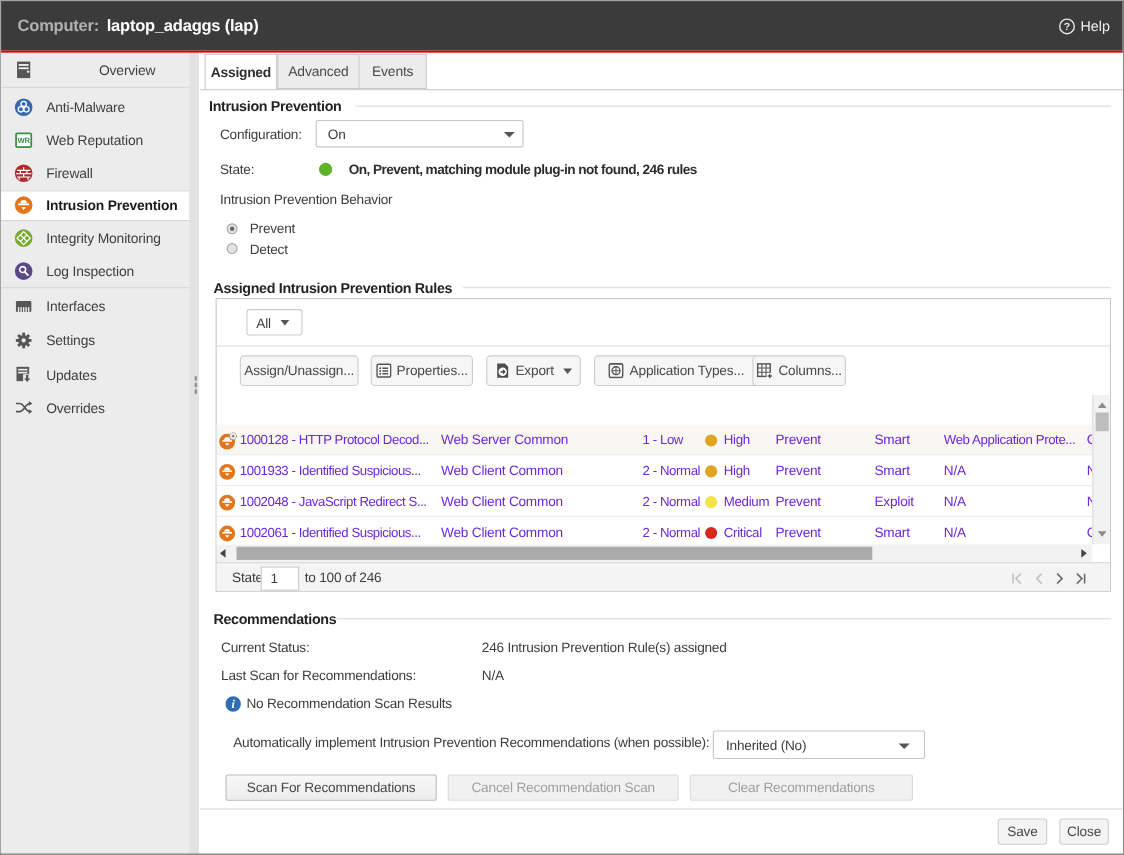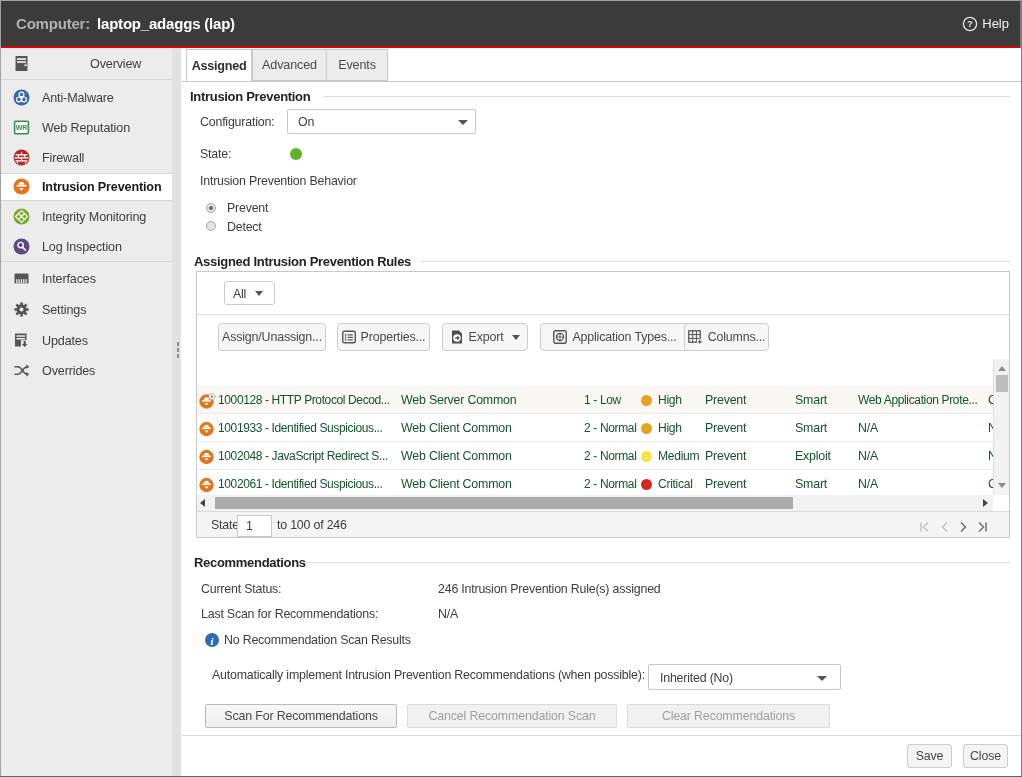--- a/index.html
+++ b/index.html
@@ -9,21 +9,21 @@
 .t13{font-size:12.4px;color:#3d3d3d;letter-spacing:-0.2px;}
 .row{display:flex;align-items:center;}
 .caret{width:0;height:0;border-left:5px solid transparent;border-right:5px solid transparent;border-top:5px solid #555;}
 .hair{position:absolute;height:1px;background:#dcdcdc;}
 .btn{position:absolute;box-sizing:border-box;border:1px solid #cdcdcd;border-radius:4px;background:#f6f6f6;
  display:flex;align-items:center;justify-content:center;font-size:12.4px;color:#484848;letter-spacing:-0.15px;white-space:nowrap;}
 .sitem{position:absolute;left:12px;display:flex;align-items:center;height:17px;font-size:12.6px;color:#3e3e3e;white-space:nowrap;letter-spacing:-0.15px;}
 .sitem .sicon{width:17px;height:17px;margin-right:12px;display:inline-flex;align-items:center;justify-content:center;}
 .hdtxt{position:absolute;top:7px;font-size:11px;font-weight:bold;color:#3d3d3d;white-space:nowrap;letter-spacing:-0.25px;}
 .colsep{position:absolute;top:0;width:1px;height:25px;background:#c9c9c9;}
-.cell{position:absolute;font-size:12.4px;color:#14532d;white-space:nowrap;top:7px;letter-spacing:-0.2px;}
+.cell{position:absolute;font-size:12.4px;color:#6d28d9;white-space:nowrap;top:7px;letter-spacing:-0.2px;}
 .trow{position:absolute;left:0;width:796px;height:28px;background:#fff;border-bottom:1px solid #eaeaea;box-sizing:border-box;overflow:hidden;}
 </style></head>
 <body>
 <div class="page">
 
 <div class="abs" id="hdr" style="left:0;top:0;width:1019px;height:45px;background:#3b3b3b;">
   <div class="abs row" style="left:15px;top:0;height:45px;font-size:15px;font-weight:bold;letter-spacing:-0.2px;">
     <span style="color:#b3b0b0;">Computer:</span>
         <span style="color:#fff;margin-left:7px;">laptop_adaggs (lap)</span>
   </div>
@@ -199,20 +199,21 @@
 
 <div class="abs row" style="left:189px;top:89px;height:13px;font-size:13px;font-weight:bold;color:#232323;letter-spacing:-0.3px;">Intrusion Prevention</div>
 <div class="hair" style="left:322px;top:95px;width:687px;"></div>
 <div class="abs row t13" style="left:199px;top:114px;height:13px;">Configuration:</div>
 <div class="abs" style="left:286px;top:108px;width:189px;height:25px;border:1px solid #c6c6c6;border-radius:2px;box-sizing:border-box;background:#fff;">
   <span class="abs t13" style="left:10px;top:5px;">On</span>
   <div class="abs caret" style="left:170px;top:10px;"></div>
 </div>
 <div class="abs row t13" style="left:199px;top:146px;height:13px;">State:</div>
 <div class="abs" style="left:289px;top:146.5px;width:12px;height:12px;border-radius:50%;background:#5fb32a;"></div>
+<div class="abs row" style="left:316px;top:146px;height:13px;font-size:12.4px;font-weight:bold;color:#2d2d2d;letter-spacing:-0.5px;">On, Prevent, matching module plug-in not found, 246 rules</div>
 <div class="abs row t13" style="left:199px;top:173px;height:13px;">Intrusion Prevention Behavior</div>
 <div class="abs" style="left:204.5px;top:201.5px;width:10px;height:10px;border:1px solid #a6a6a6;border-radius:50%;background:#e3e3e3;box-sizing:border-box;">
       <div style="position:absolute;left:2px;top:2px;width:4px;height:4px;border-radius:50%;background:#636363;"></div>
     </div>
 <div class="abs row t13" style="left:226px;top:200px;height:13px;">Prevent</div>
 <div class="abs" style="left:204.5px;top:220px;width:10px;height:10px;border:1px solid #a6a6a6;border-radius:50%;background:#e3e3e3;box-sizing:border-box;"></div>
 <div class="abs row t13" style="left:226px;top:219px;height:13px;">Detect</div>
 
 <div class="abs row" style="left:193px;top:254px;height:13px;font-size:13px;font-weight:bold;color:#232323;letter-spacing:-0.3px;">Assigned Intrusion Prevention Rules</div>
 <div class="hair" style="left:420px;top:260px;width:589px;"></div>

